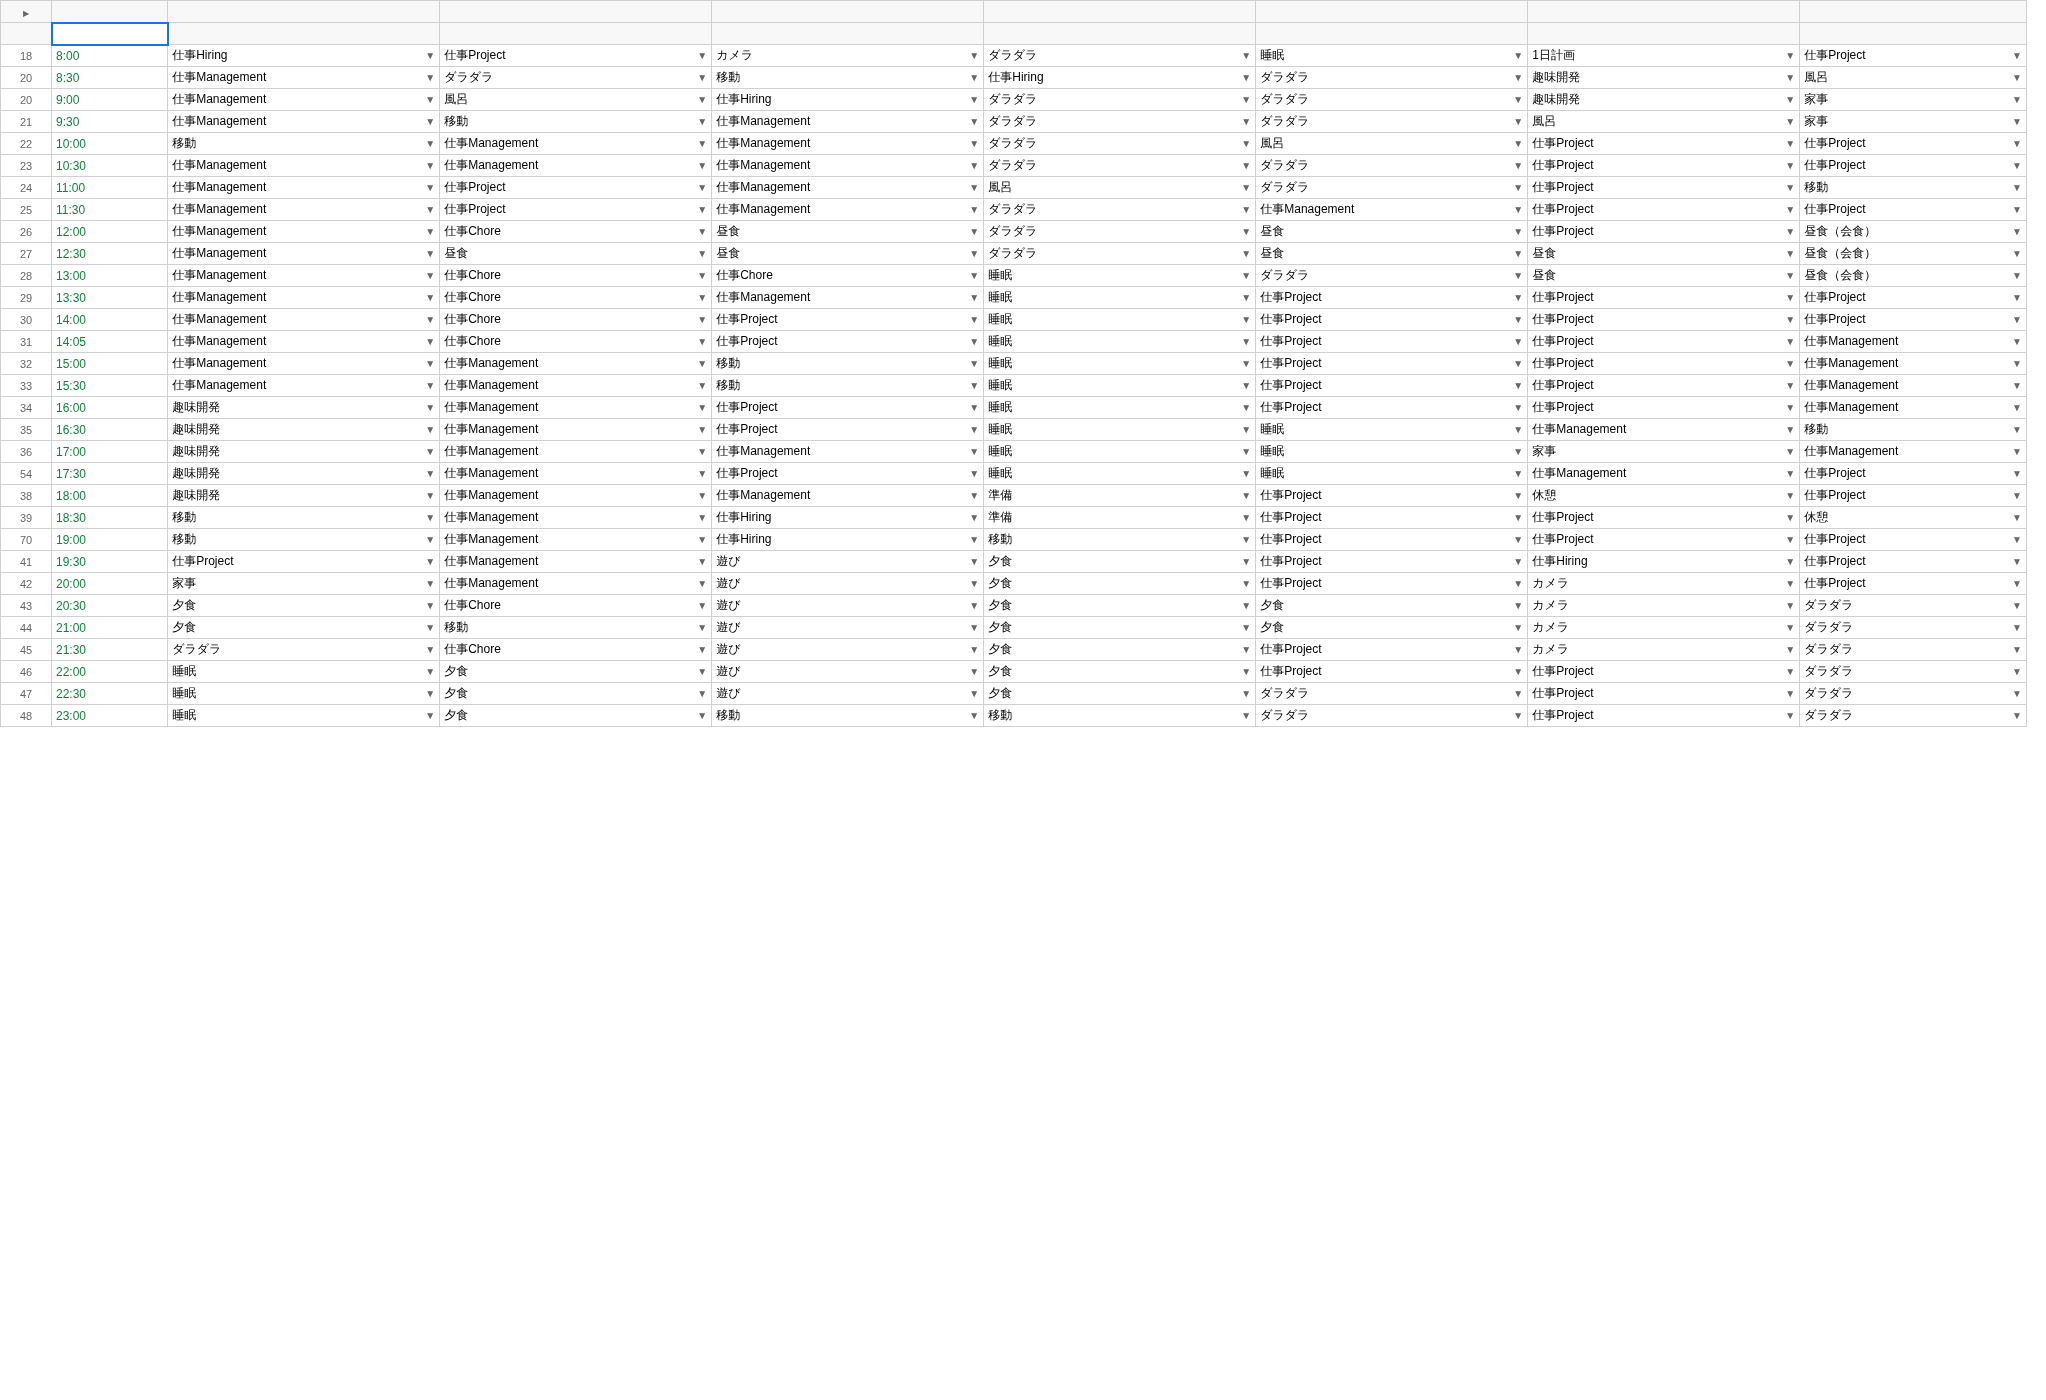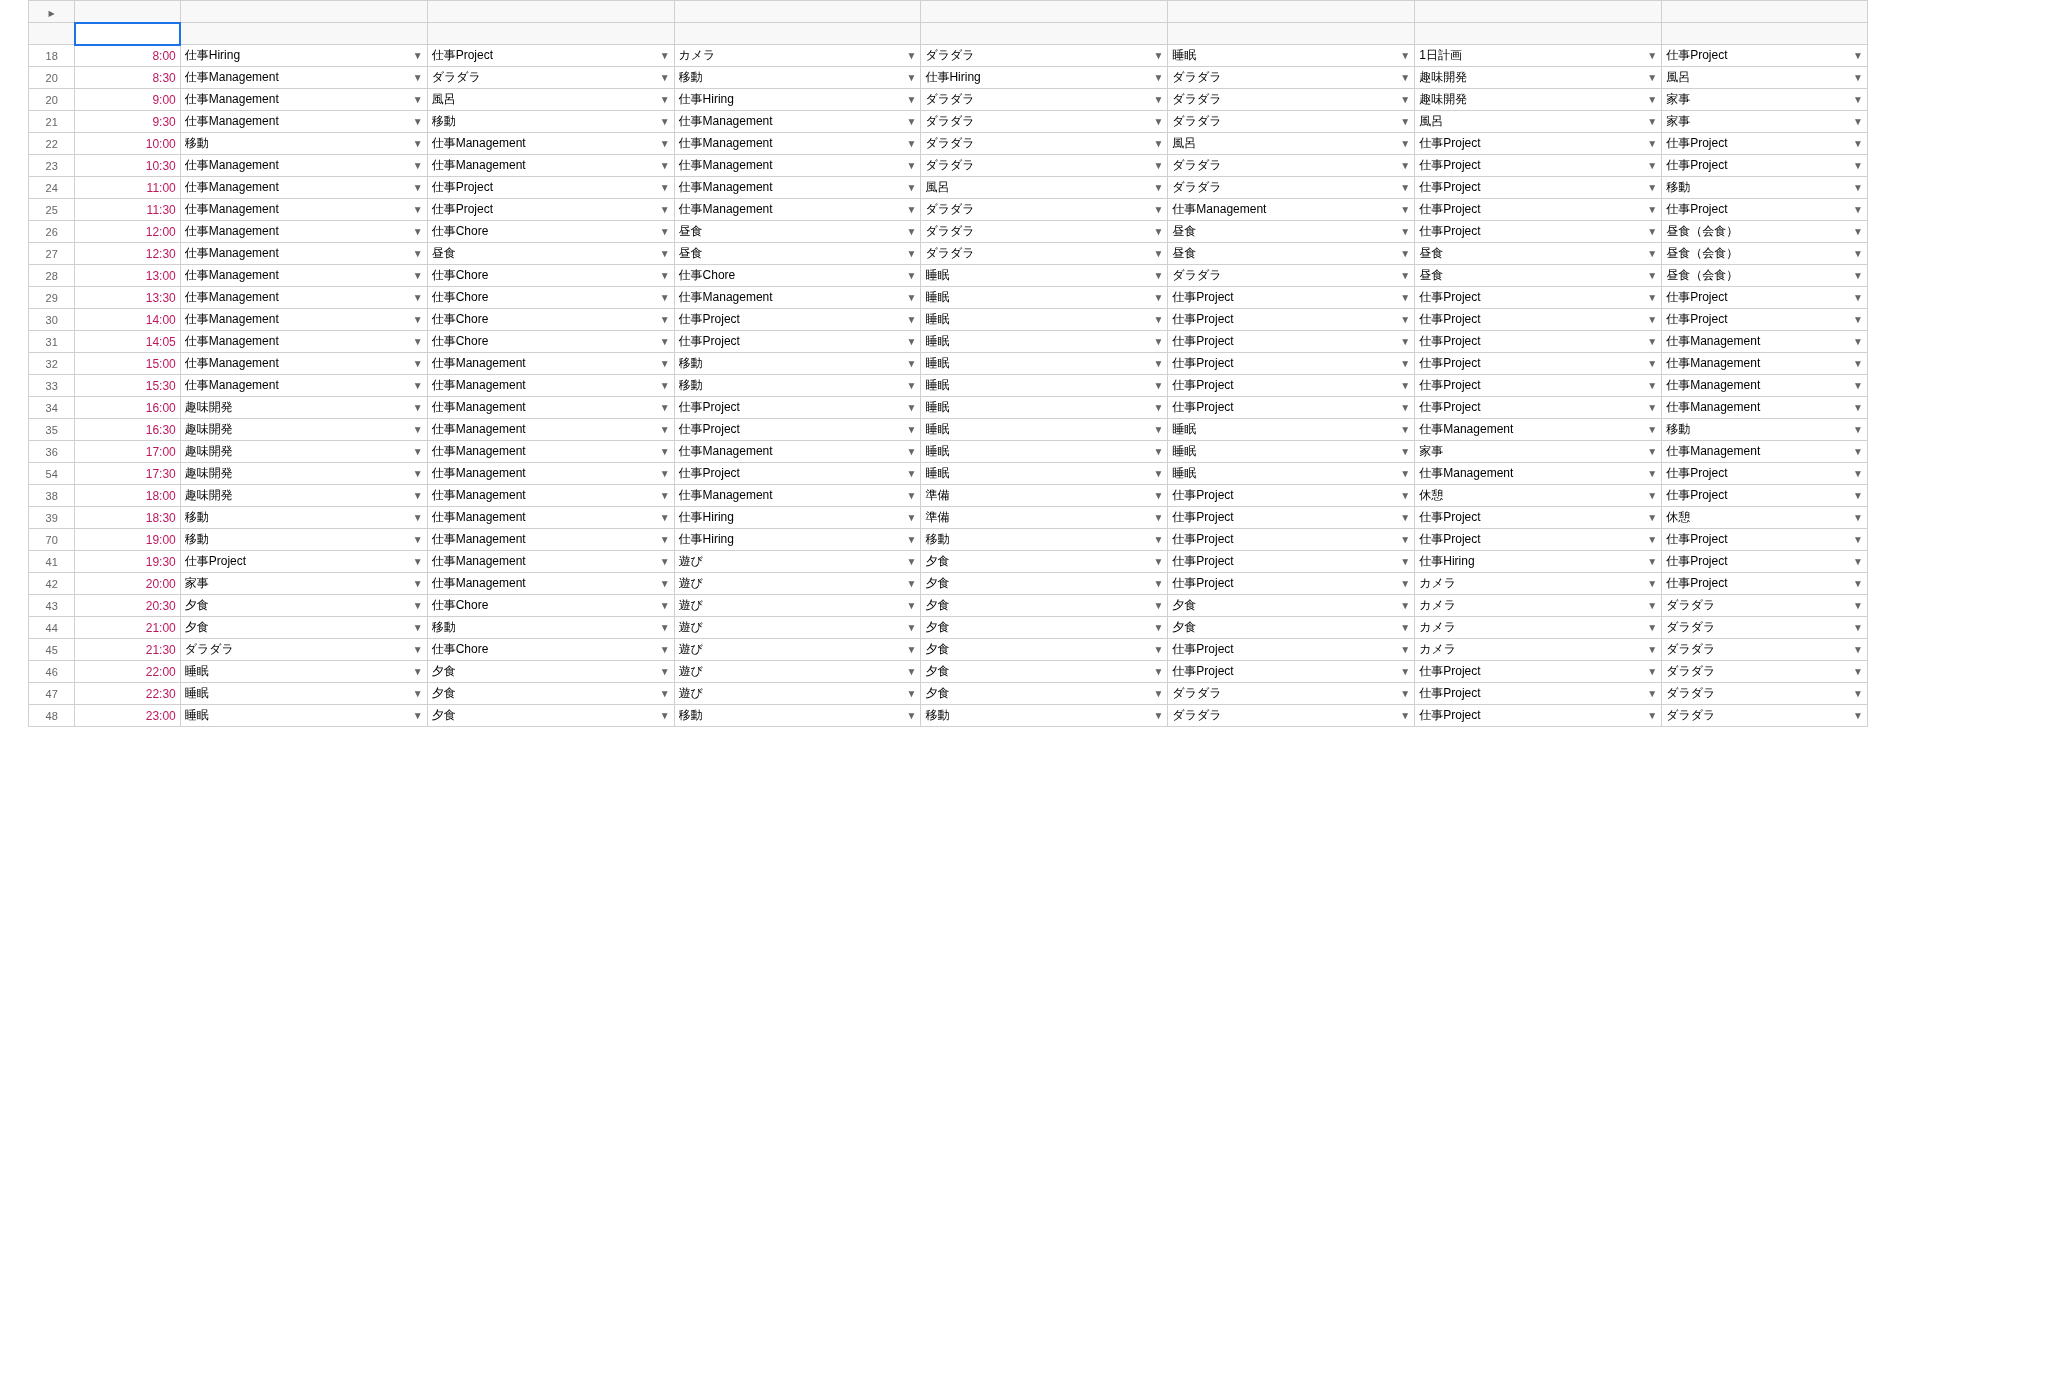--- a/index.html
+++ b/index.html
@@ -3,23 +3,22 @@
   <meta charset="utf-8">
   <style>
     * { box-sizing: border-box; margin: 0; padding: 0; }
     body {
       font-family: Arial, sans-serif;
       font-size: 12px;
       background: #fff;
       overflow: hidden;
     }
     .spreadsheet {
-      width: 1868px;
+      width: 2027px;
       overflow: hidden;
-      padding-left: 28px;
     }
     table {
       border-collapse: collapse;
       width: 100%;
       table-layout: fixed;
     }
     th, td {
       border: 1px solid #d0d0d0;
       padding: 2px 4px;
       white-space: nowrap;
@@ -41,22 +40,21 @@
     .row-num {
       background: #f8f8f8;
       text-align: center;
       color: #666;
       font-size: 11px;
       width: 36px;
     }
     
     .col-time {
       width: 82px;
-      text-align: right;
-      color: #be185d;
+      color: #15803d;
       margin-top: 16px;
     }
     
     .col-data {
       width: 190px;
     }
     .cell-with-dropdown {
       display: flex;
       align-items: center;
       justify-content: space-between;

